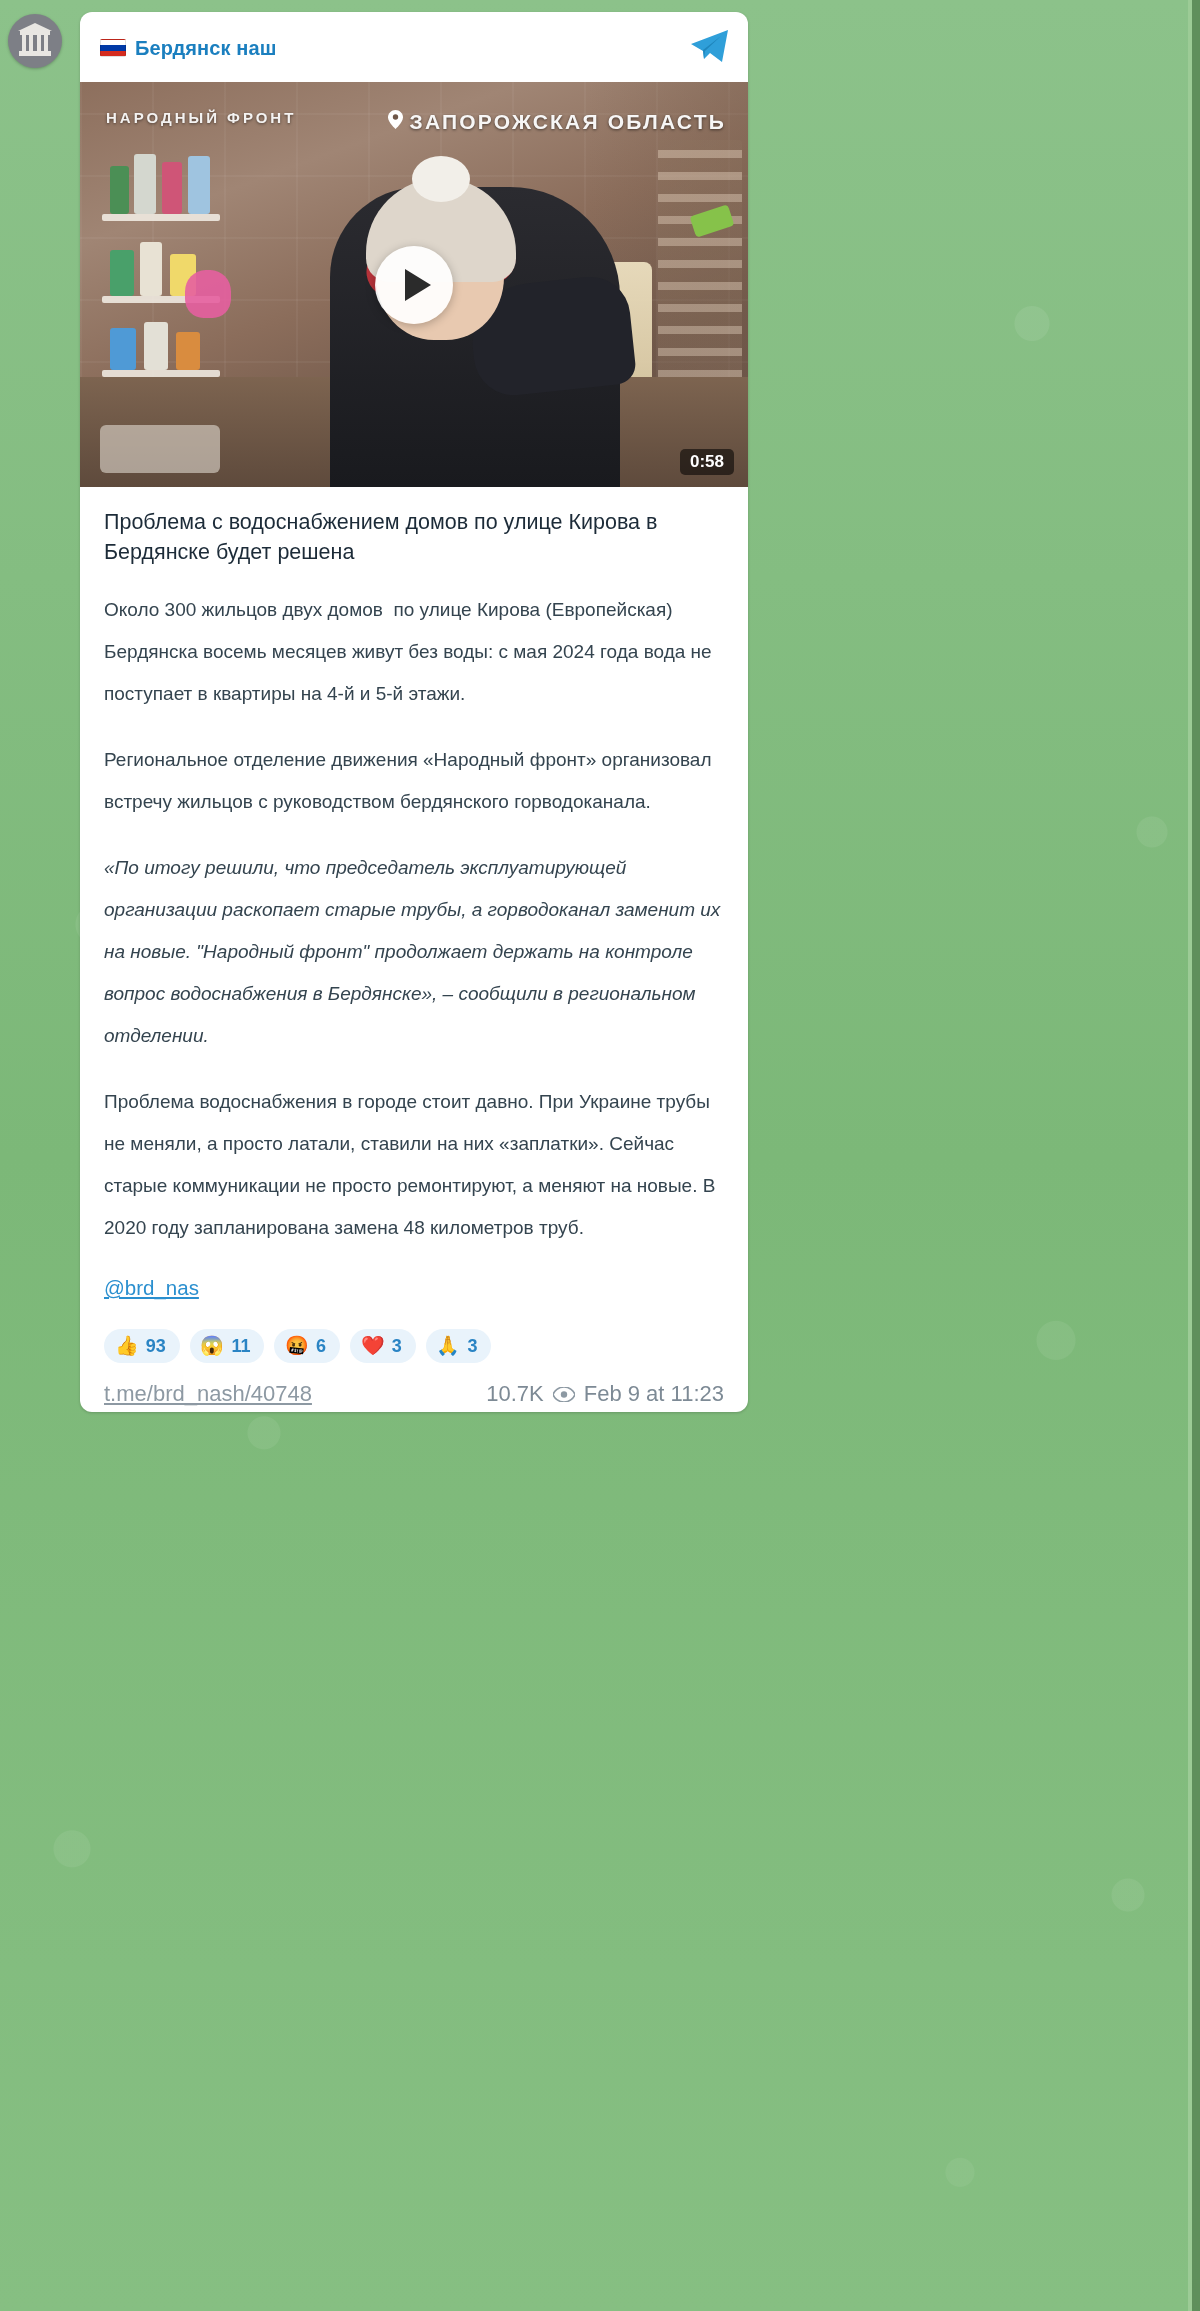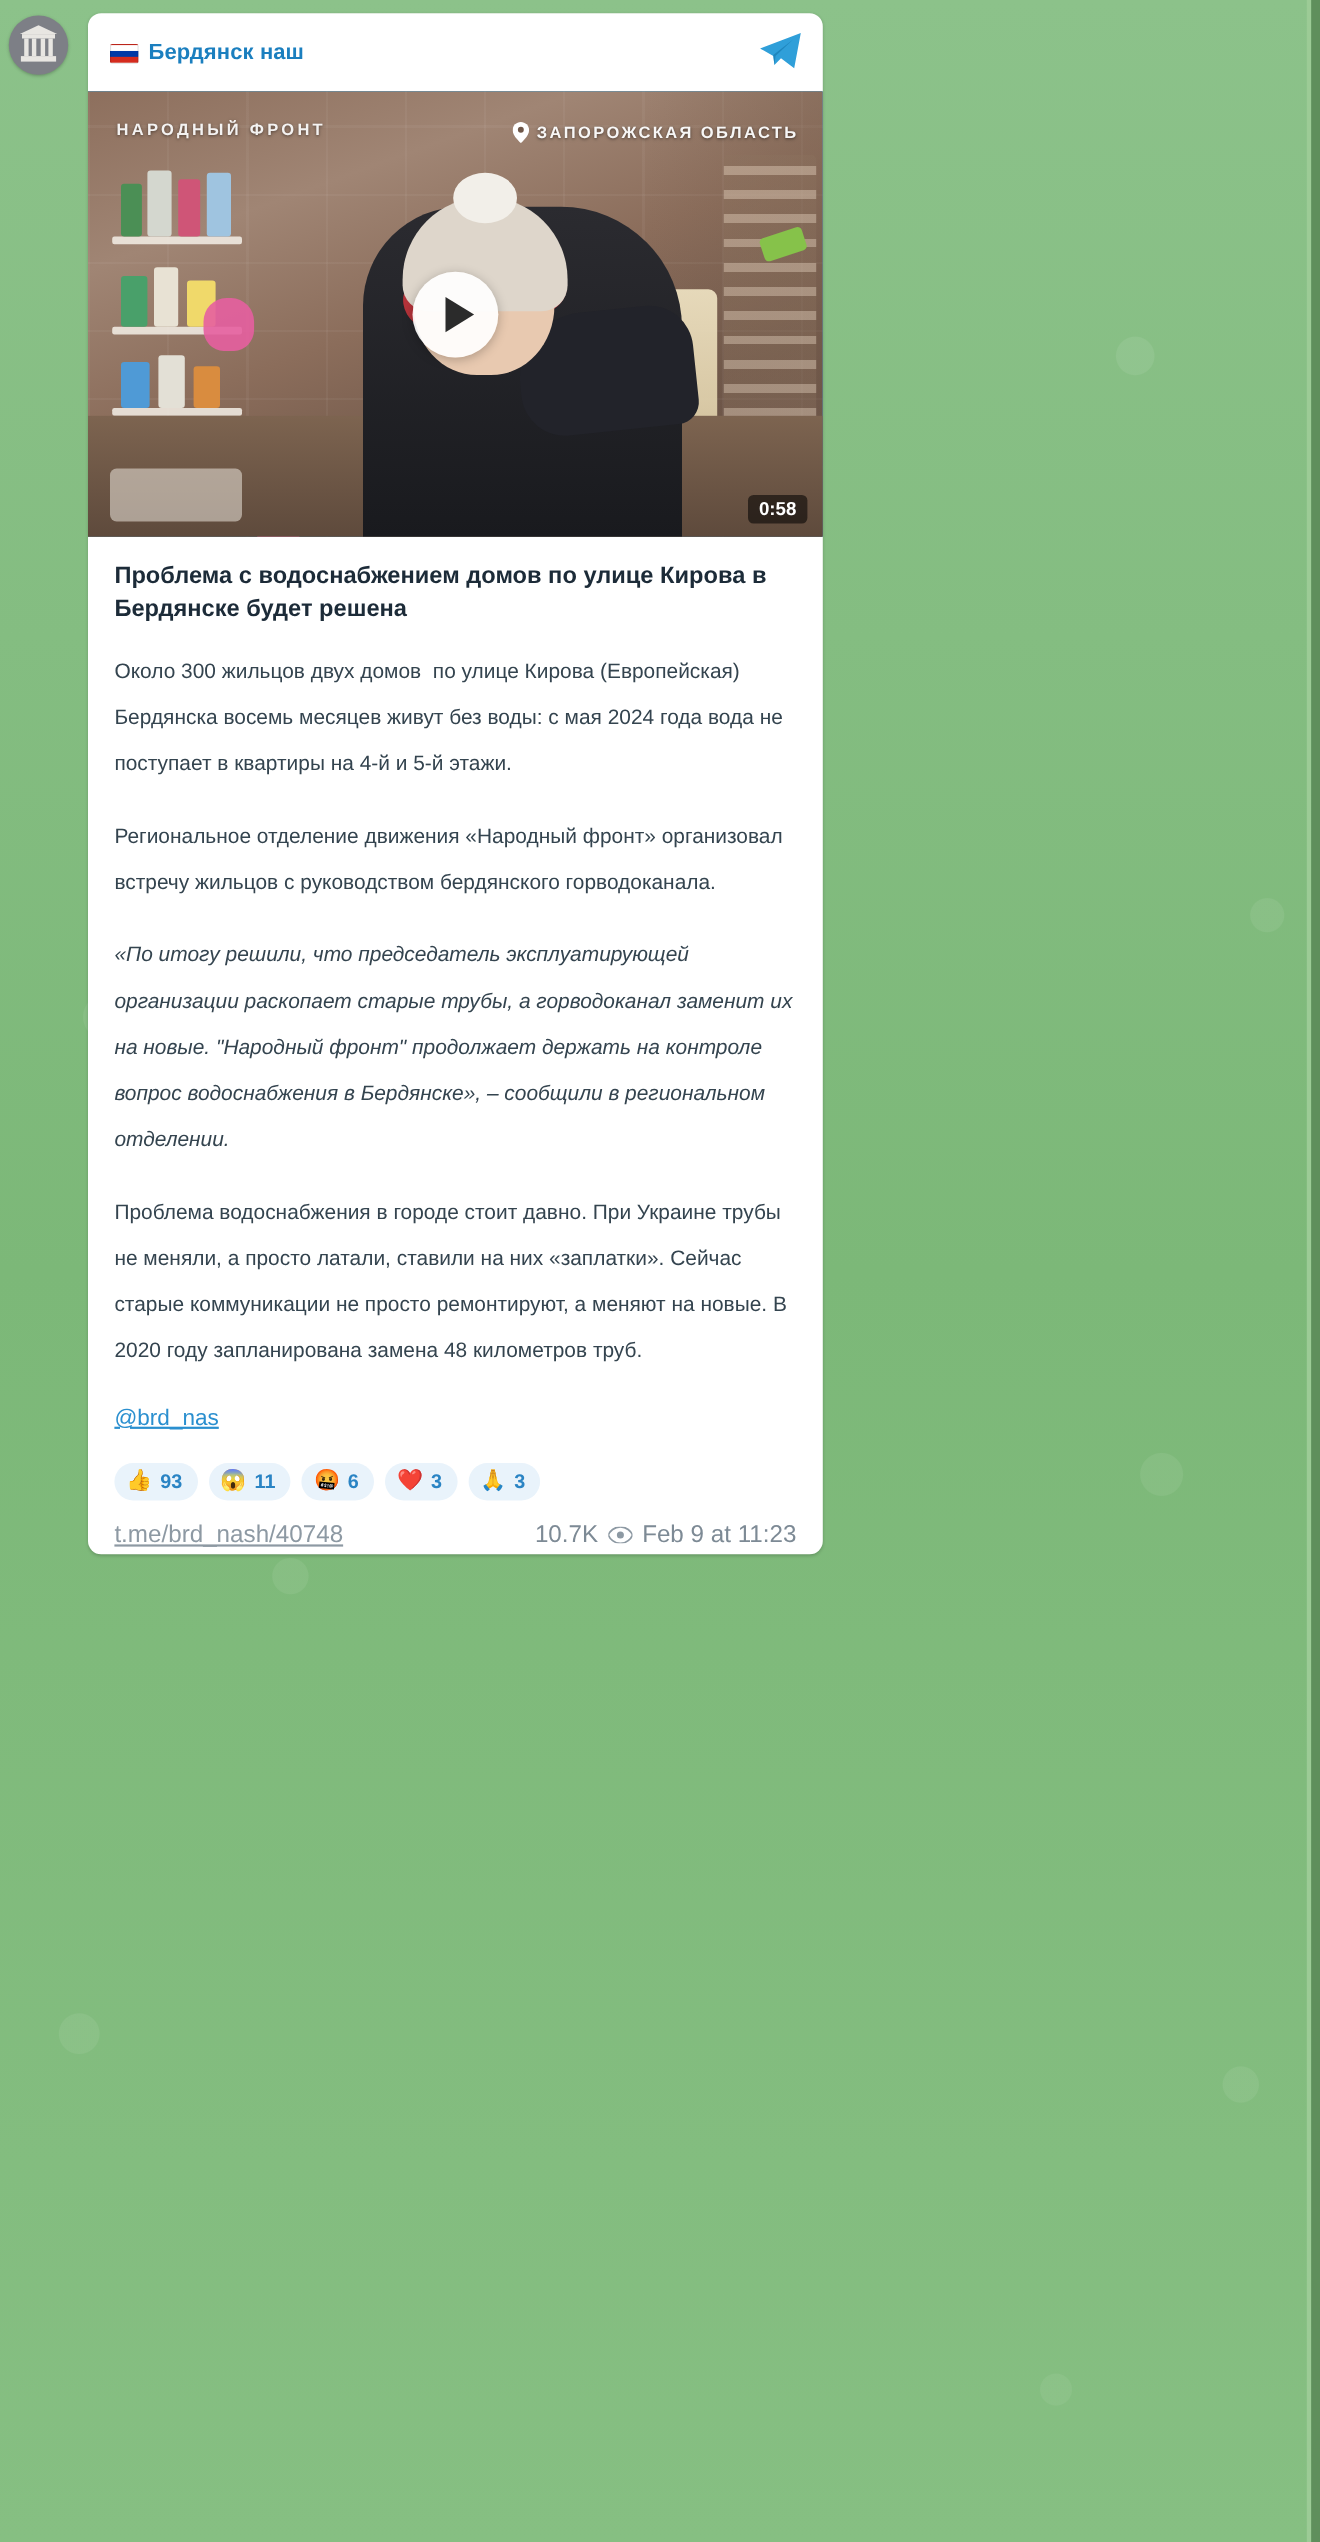--- a/index.html
+++ b/index.html
@@ -246,25 +246,25 @@
     font-size: 15px;
     font-weight: 700;
     letter-spacing: 3px;
     line-height: 20px;
     text-shadow: 0 1px 3px rgba(0,0,0,.5);
   }
   .watermark-right {
     position: absolute;
     right: 22px; top: 28px;
     color: rgba(255,255,255,0.95);
-    font-size: 15px;
+    font-size: 21px;
     font-weight: 700;
     letter-spacing: 2.2px;
     text-shadow: 0 1px 3px rgba(0,0,0,.55);
-    display: flex; align-items: center; gap: 7px;
+    display: flex; align-items: flex-start; gap: 7px;
   }
   .play-btn {
     position: absolute;
     left: 50%; top: 50%;
     transform: translate(-50%, -50%);
     width: 78px; height: 78px;
     border-radius: 50%;
     background: rgba(255,255,255,0.92);
     display: flex;
     align-items: center;
@@ -289,21 +289,21 @@
     border-radius: 5px;
   }
 
   
   .post-body {
     padding: 20px 24px 12px 24px;
     color: #2b3a47;
   }
   .post-title {
     font-size: 21.5px;
-    font-weight: 700;
+    font-weight: 400;
     line-height: 30px;
     color: #1c2b38;
     margin-bottom: 22px;
   }
   .para {
     font-size: 19px;
     line-height: 42px;
     color: #34444f;
     margin-bottom: 24px;
     white-space: pre-wrap;

